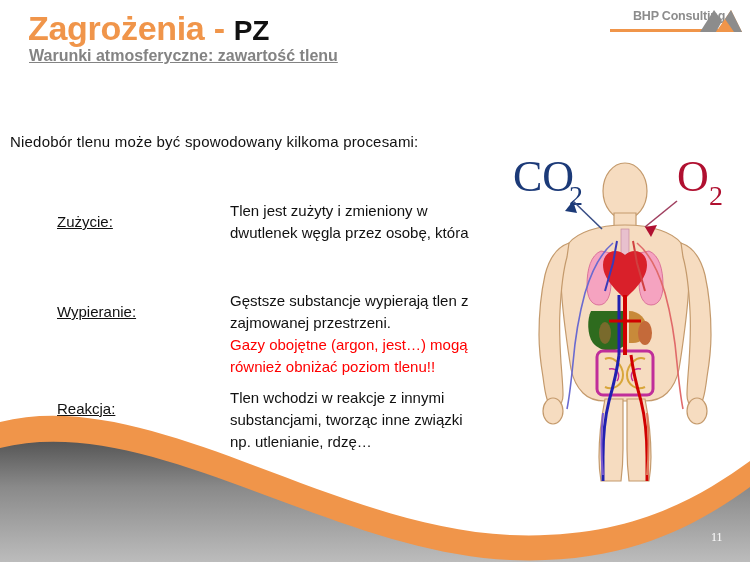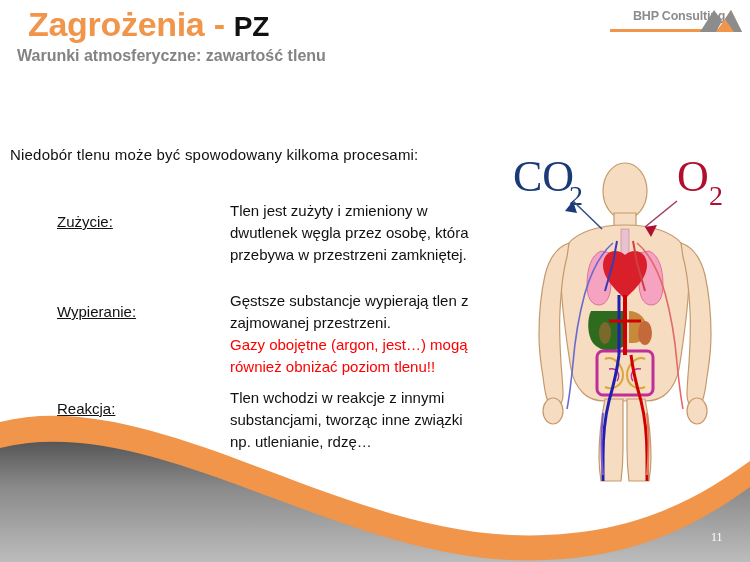--- a/index.html
+++ b/index.html
@@ -18,34 +18,35 @@
 
   
   #title {
     position: absolute;
     left: 28px;
     top: 4px;
     font-size: 34px;
     font-weight: bold;
     letter-spacing: -0.3px;
     white-space: nowrap;
-    line-height: 40px;
+    line-height: 48px;
   }
   #title .t-main { color: #F0954A; }
   #title .t-dash { color: #F0954A; }
   #title .t-sub  { color: #111111; font-size: 28px; }
 
   #subtitle {
     position: absolute;
-    left: 17px;
+    left: 29px;
     top: 47px;
     font-size: 16px;
     font-weight: bold;
     color: #838383;
     white-space: nowrap;
+    text-decoration: underline;
   }
 
   
   #logo {
     position: absolute;
     right: 8px;
     top: 8px;
     width: 132px;
     height: 34px;
   }
@@ -78,21 +79,20 @@
 
   
   #intro {
     position: absolute;
     left: 10px;
     top: 133px;
     font-size: 15px;
     color: #111111;
     white-space: nowrap;
     letter-spacing: 0.2px;
-    margin-top: 13px;
   }
 
   .block { position: absolute; }
   .blk-label {
     position: absolute;
     left: 0;
     top: 13px;
     font-size: 15px;
     color: #111111;
     text-decoration: underline;
@@ -163,21 +163,20 @@
     </svg>
   </div>
 
   <div id="intro">Niedobór tlenu może być spowodowany kilkoma procesami:</div>
 
   <div class="block" id="block-1">
     <div class="blk-label">Zużycie:</div>
     <div class="blk-body">
       <span class="line">Tlen jest zużyty i zmieniony w</span>
       <span class="line">dwutlenek węgla przez osobę, która</span>
-      <span class="line">przebywa w przestrzeni zamkniętej.</span>
     </div>
   </div>
 
   <div class="block" id="block-2">
     <div class="blk-label">Wypieranie:</div>
     <div class="blk-body">
       <span class="line">Gęstsze substancje wypierają tlen z</span>
       <span class="line">zajmowanej przestrzeni.</span>
       <span class="line red">Gazy obojętne (argon, jest…) mogą</span>
       <span class="line red">również obniżać poziom tlenu!!</span>

